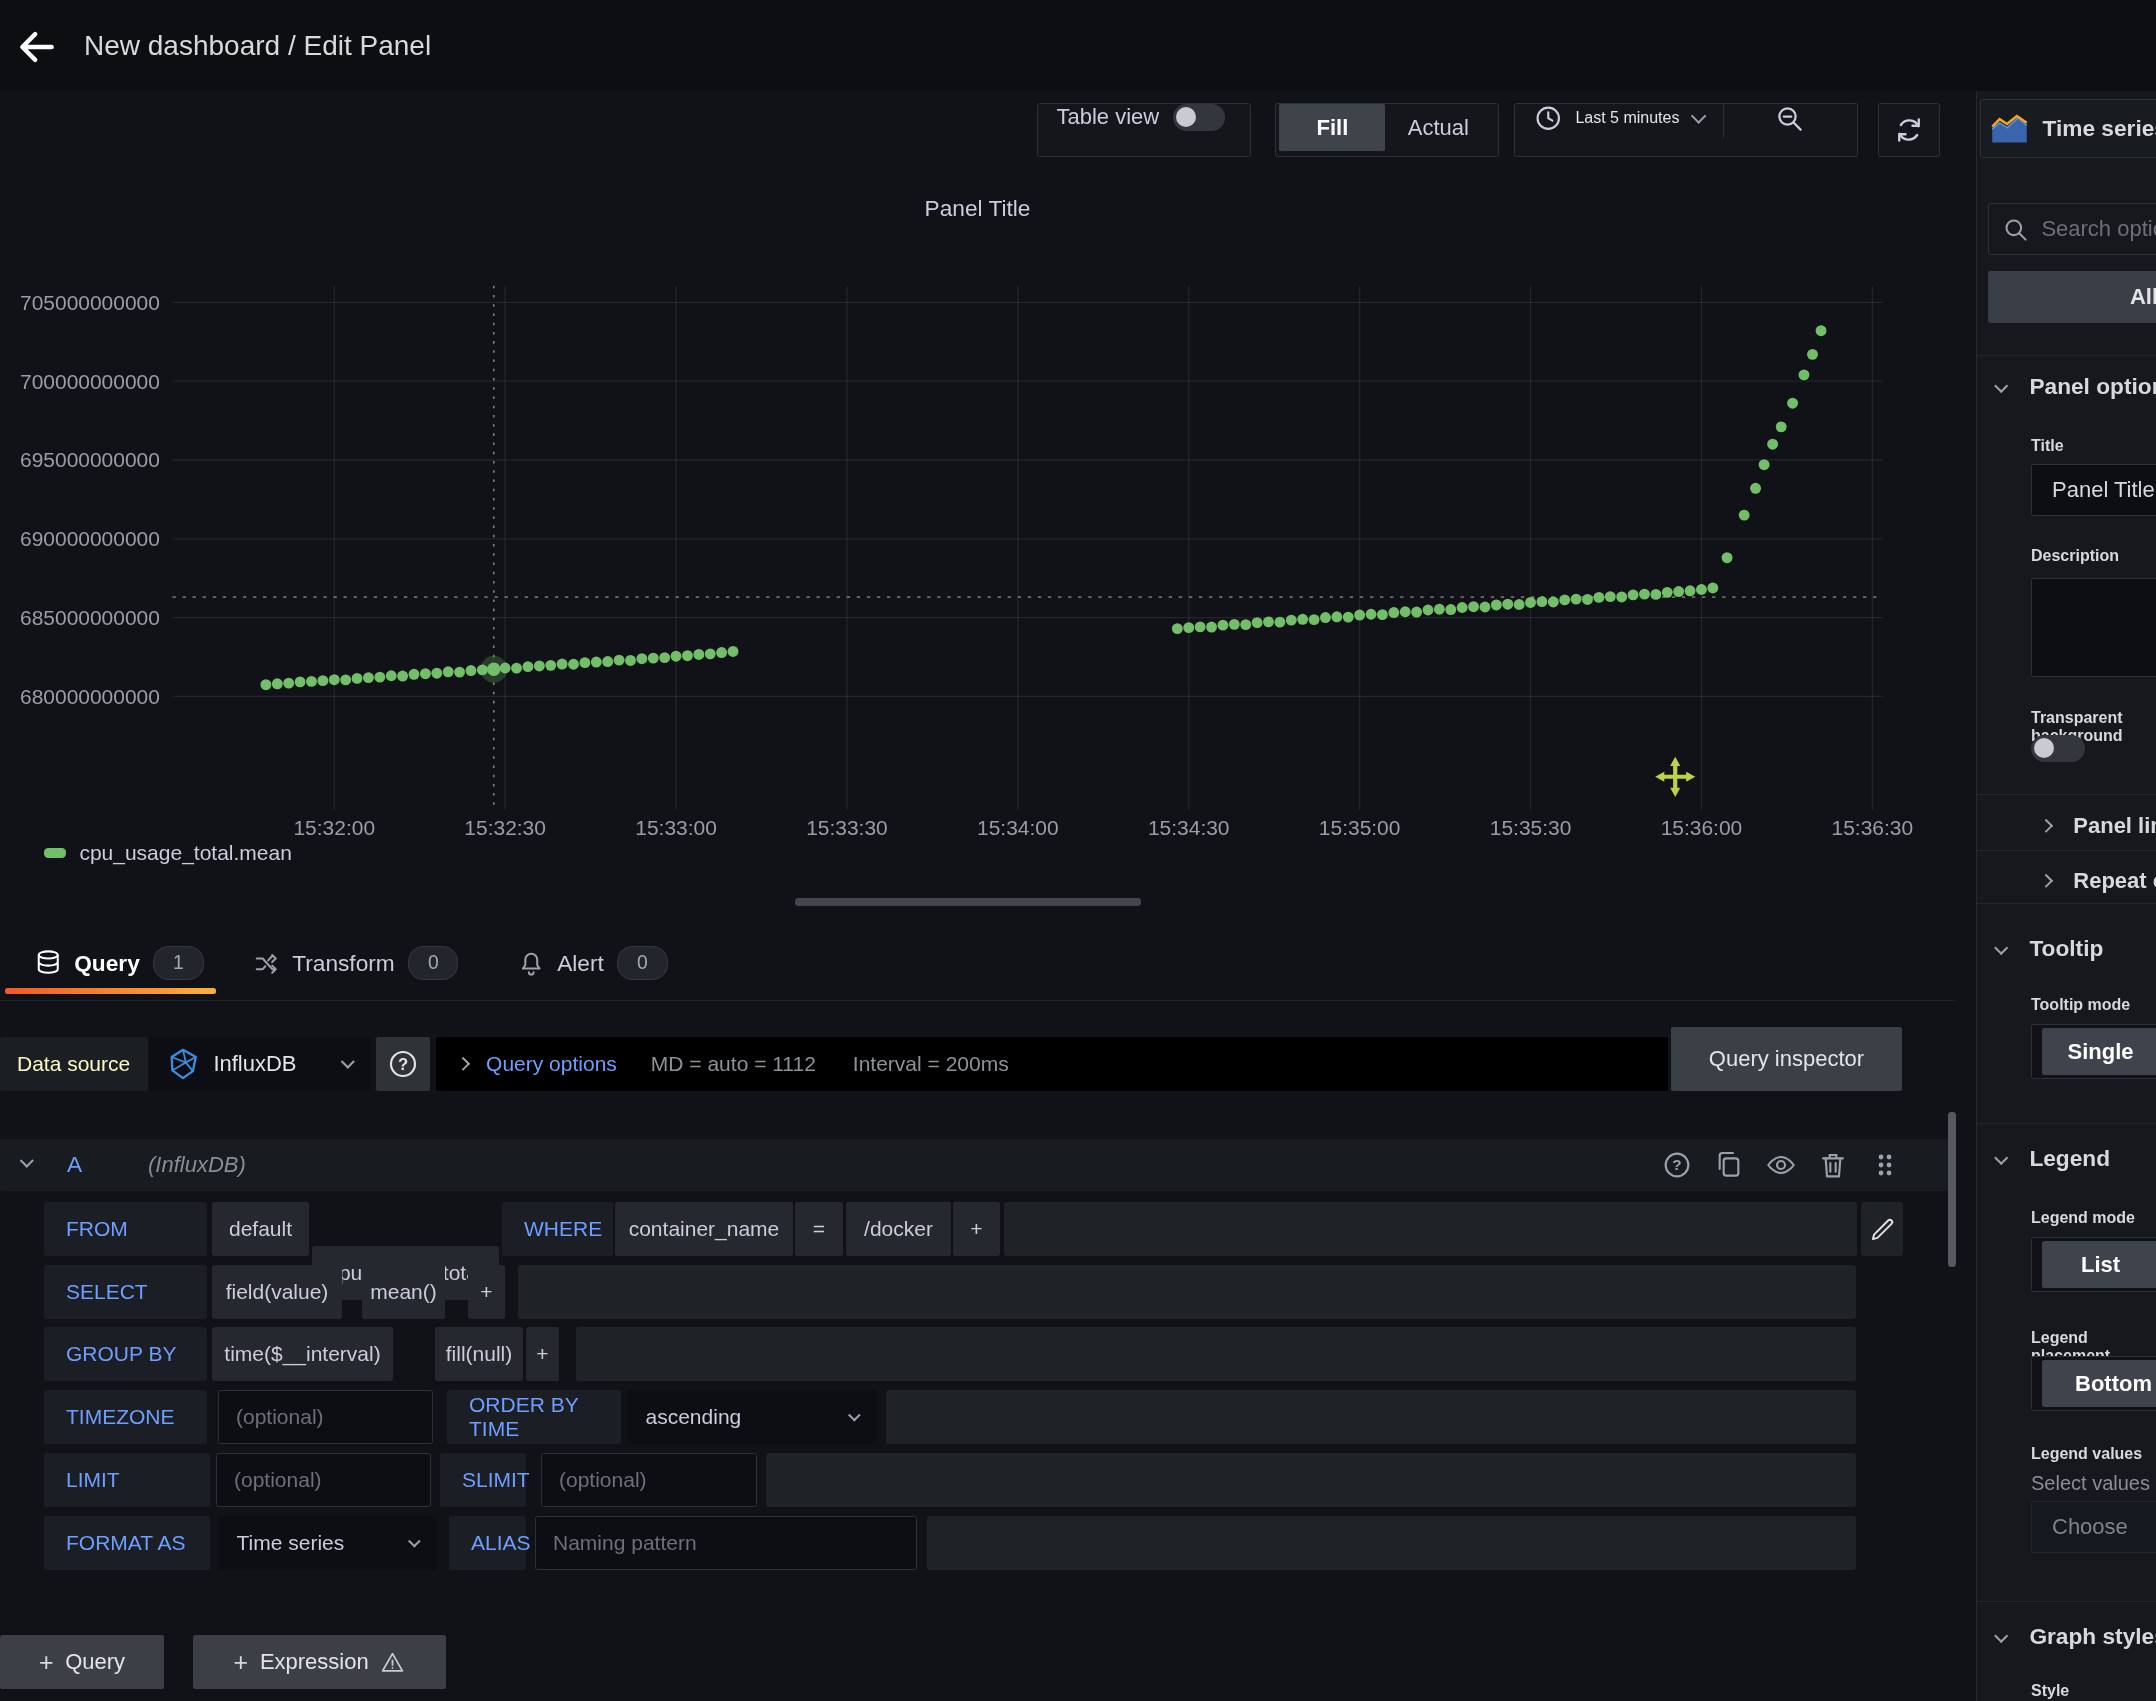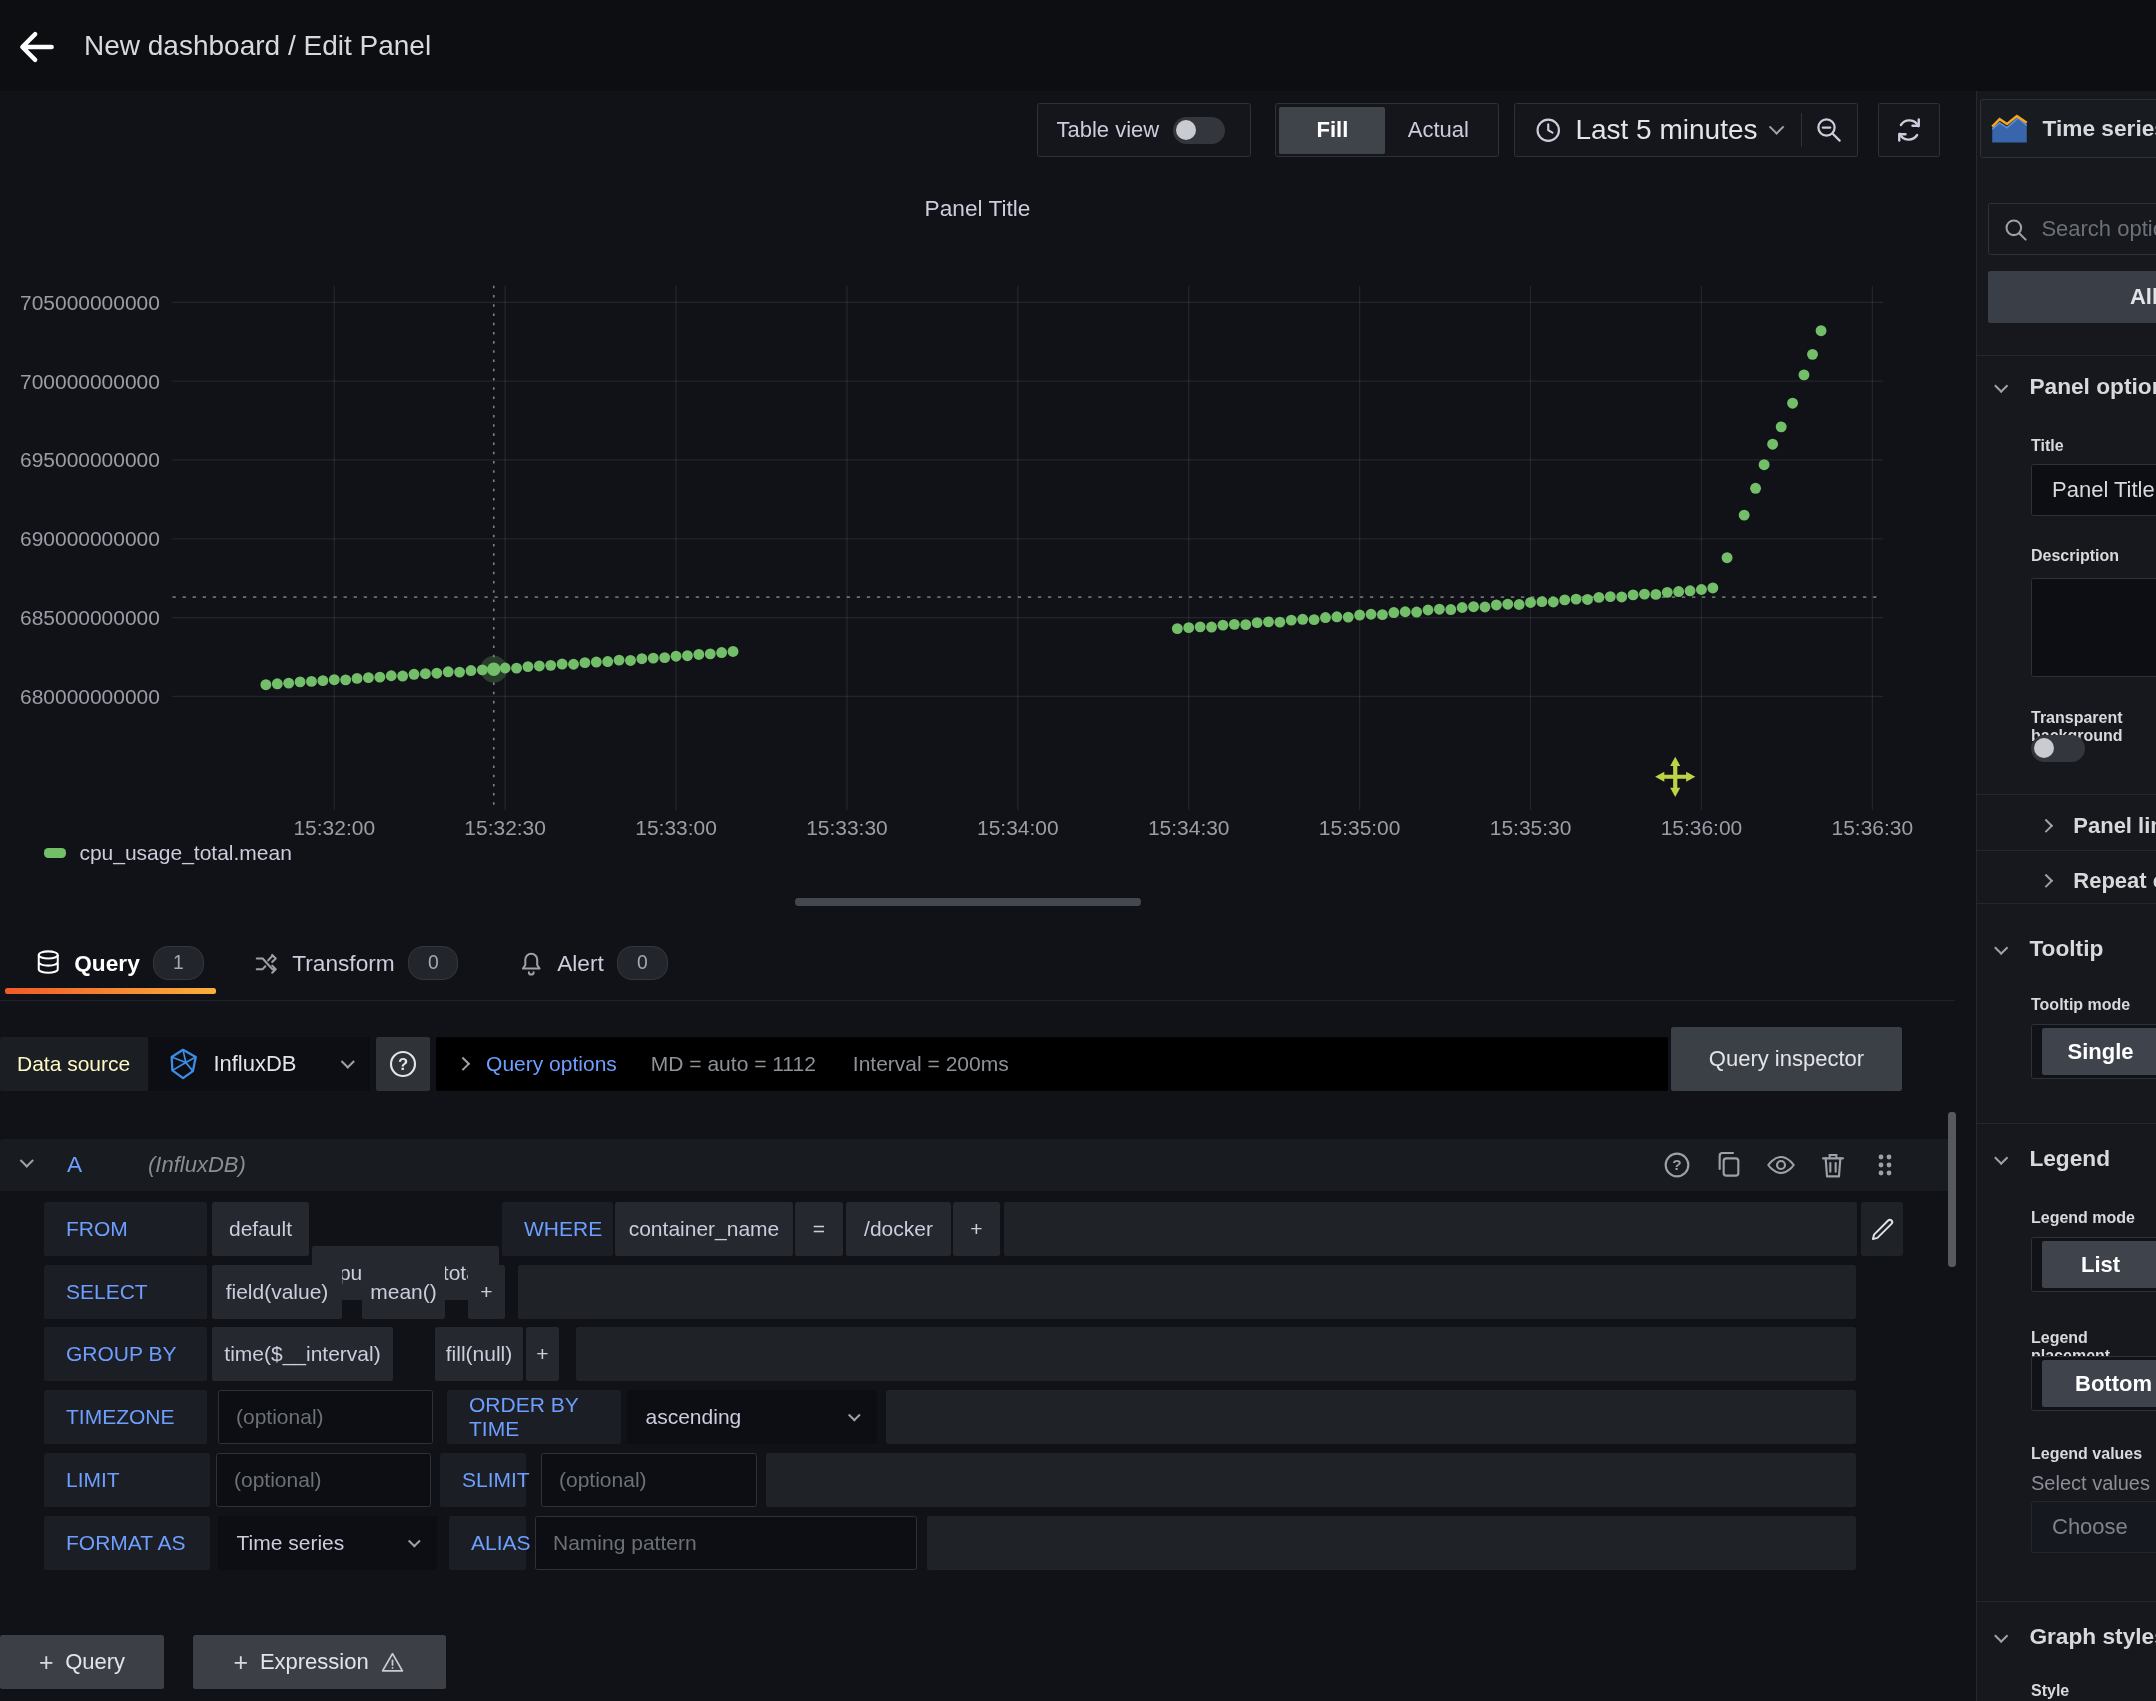--- a/index.html
+++ b/index.html
@@ -4,21 +4,21 @@
 <style>
   html,body{margin:0;padding:0;background:#111217;}
   body{width:2156px;height:1702px;position:relative;overflow:hidden;
        font-family:"Liberation Sans","DejaVu Sans",sans-serif;color:#d8d9da;}
   
   .top-header{position:absolute;left:0;top:0;width:2156px;height:91px;background:#0d0e12;}
   .back-btn{position:absolute;left:15px;top:25px;width:44px;height:44px;cursor:pointer;}
   .htitle{position:absolute;left:84px;top:30px;font-size:28px;font-weight:500;color:#d8d9da;}
   
   .tbox{position:absolute;top:103px;height:54px;border:0.8px solid #2c3235;border-radius:2.5px;
-        background:#14161c;box-sizing:border-box;display:flex;align-items:center;}
+        background:#14161c;box-sizing:border-box;display:flex;align-items:flex-start;}
   .tv-label{font-size:22px;color:#ccccdc;margin-left:18.5px;}
   .switch{width:52px;height:27px;border-radius:13.4px;background:#33363d;position:relative;margin:0 15px 0 13.4px;cursor:pointer;}
   .switch .knob{position:absolute;left:3.4px;top:3.4px;width:20px;height:20px;border-radius:50%;background:#c9cbd1;}
   .seg{height:47px;display:flex;align-items:center;justify-content:center;font-size:22px;color:#ccccdc;border-radius:1.7px;cursor:pointer;}
   .seg.active{background:#3f434a;color:#ffffff;font-weight:600;}
   .icon-btn{display:flex;align-items:center;justify-content:center;cursor:pointer;}
   .chev{display:inline-block;width:9.2px;height:9.2px;border-right:2.5px solid #9da1a8;border-bottom:2.5px solid #9da1a8;}
   .chev.down{transform:rotate(45deg) translate(-1.7px,-1.7px);}
   .chev.right{transform:rotate(-45deg);}
   
@@ -127,21 +127,21 @@
 <div class="tbox" style="left:1275px;width:224px;padding:0 3.4px;">
   <span class="seg active" style="width:106px;">Fill</span>
   <span class="seg" style="width:106px;">Actual</span>
 </div>
 <div class="tbox" style="left:1514px;width:344px;">
   <span class="icon-btn" style="margin-left:18.5px;">
     <svg width="28.5" height="28.5" viewBox="0 0 24 24">
       <circle cx="12" cy="12" r="9" stroke="#ccccdc" stroke-width="1.8" fill="none"></circle>
       <path d="M12 7v5l3.5 2" stroke="#ccccdc" stroke-width="1.8" fill="none" stroke-linecap="round"></path>
     </svg>
-    <span style="font-size:28px;color:#e3e4e8;margin:0 13.4px;">Last 5 minutes</span>
+    <span style="font-size:16px;color:#e3e4e8;margin:0 13.4px;">Last 5 minutes</span>
     <span class="chev down"></span>
   </span>
   <span style="width:0.8px;height:34px;background:#2c3235;margin-left:18.5px;"></span>
   <span class="icon-btn" style="flex:1;">
     <svg width="30" height="30" viewBox="0 0 24 24">
       <circle cx="10" cy="10" r="6.5" stroke="#ccccdc" stroke-width="1.8" fill="none"></circle>
       <path d="M15 15l5.5 5.5 M7 10h6" stroke="#ccccdc" stroke-width="1.8" fill="none" stroke-linecap="round"></path>
     </svg>
   </span>
 </div>

